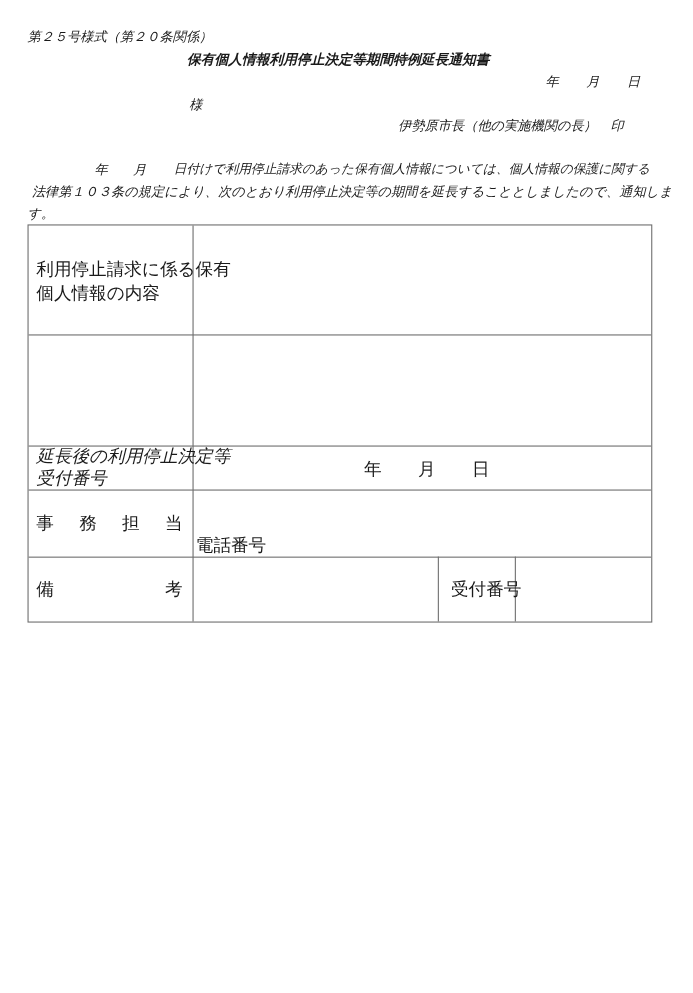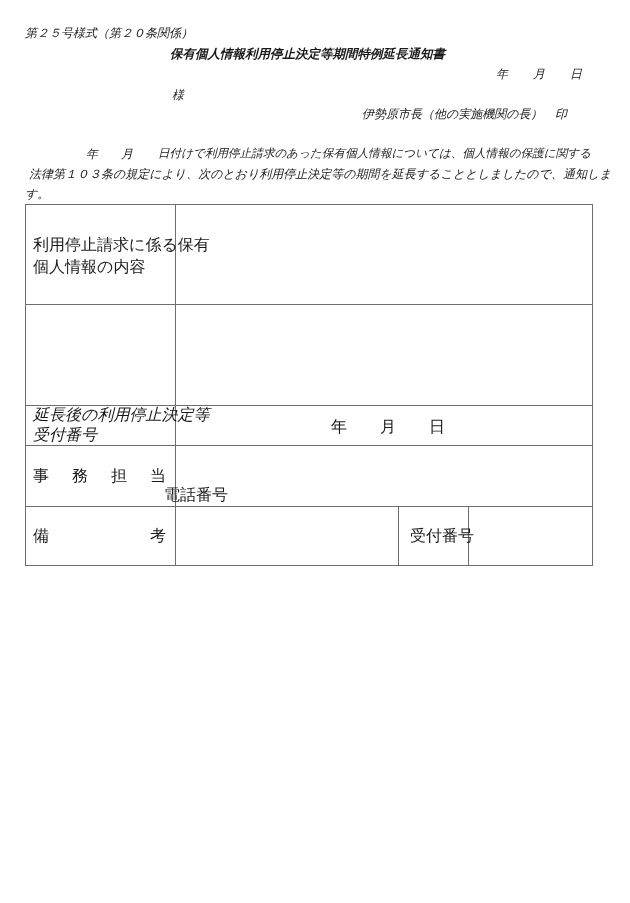--- a/index.html
+++ b/index.html
@@ -67,21 +67,21 @@
   <div class="cell-text" style="left:305px; top:211px;">年</div>
   <div class="cell-text" style="left:354px; top:211px;">月</div>
   <div class="cell-text" style="left:403px; top:211px;">日</div>
 
   <div class="cell-text spread" style="left:7px; top:260px;">
     <span>事</span>
     <span>務</span>
     <span>担</span>
     <span>当</span>
   </div>
-  <div class="cell-text" style="left:138px; top:280px;font-family:Liberation Mono, monospace;">電話番号</div>
+  <div class="cell-text" style="left:152px; top:280px;">電話番号</div>
 
   <div class="cell-text spread" style="left:7px; top:320px;">
     <span>備</span>
     <span>考</span>
   </div>
   <div class="cell-text" style="left:150px; top:302px; width:221px; height:58px;"></div>
   <div class="cell-text" style="left:384px; top:320px;text-align:center;">受付番号</div>
   <div class="cell-text" style="left:443px; top:302px; width:123px; height:58px;"></div>
 </div>
 

